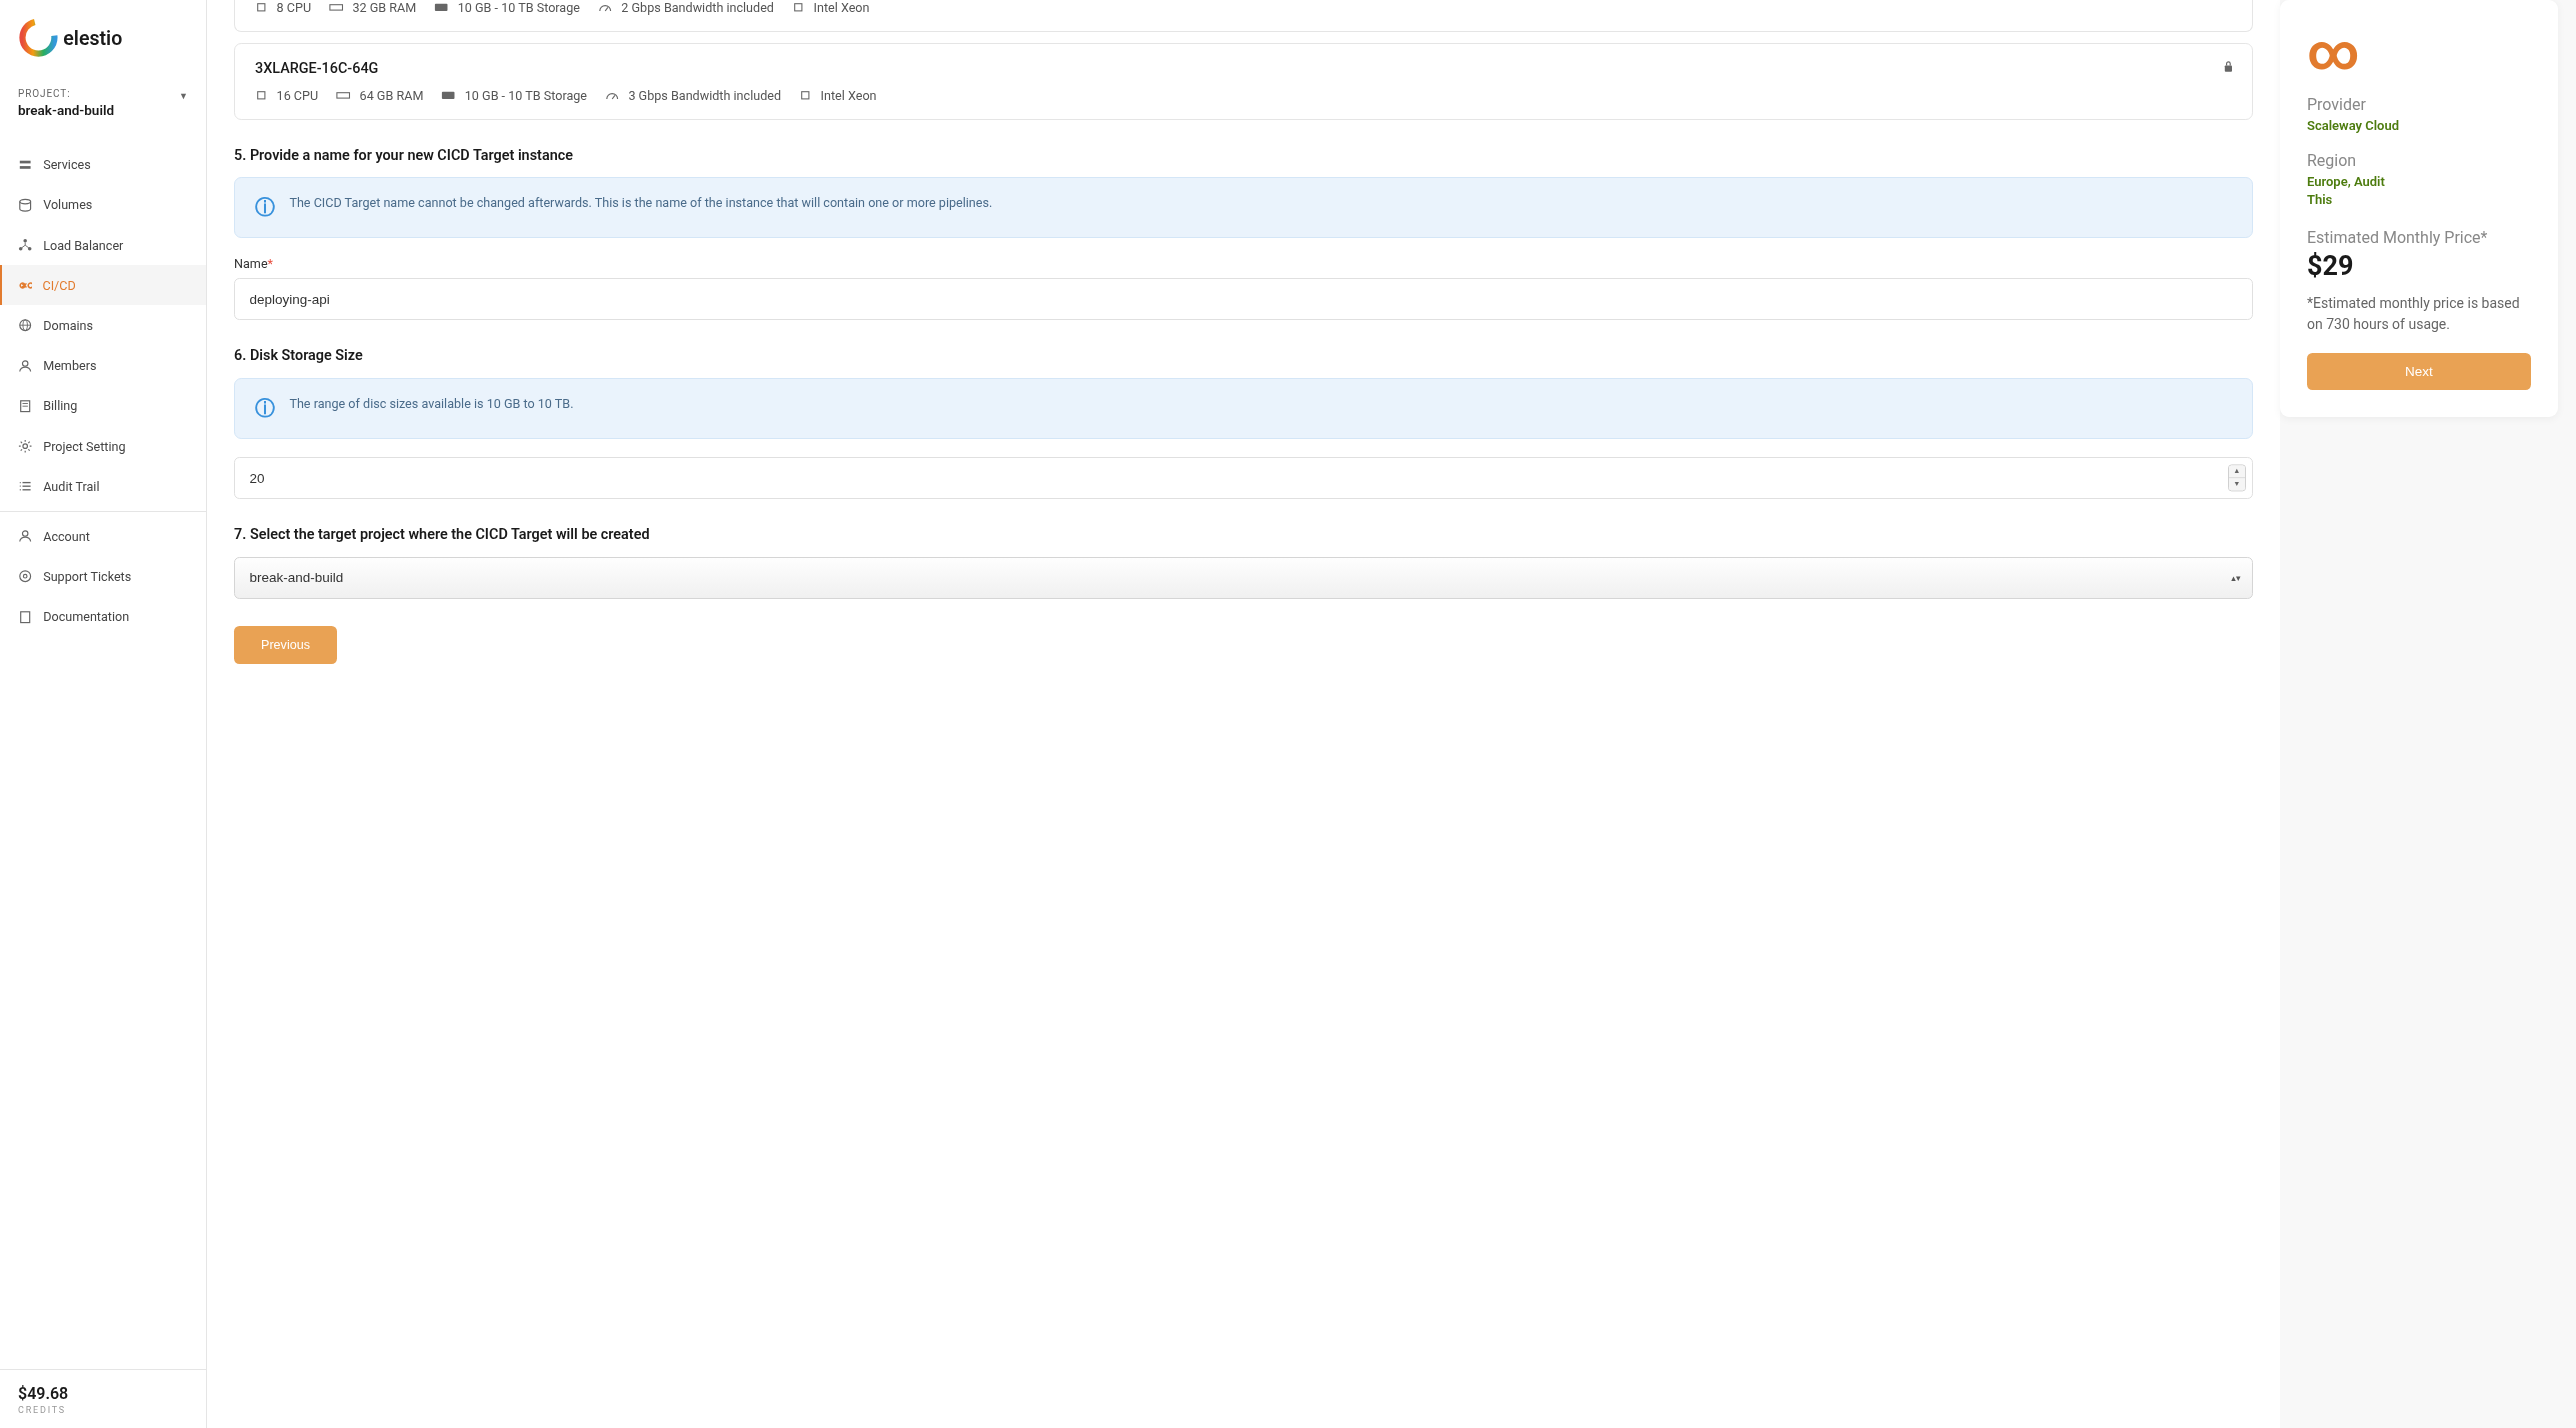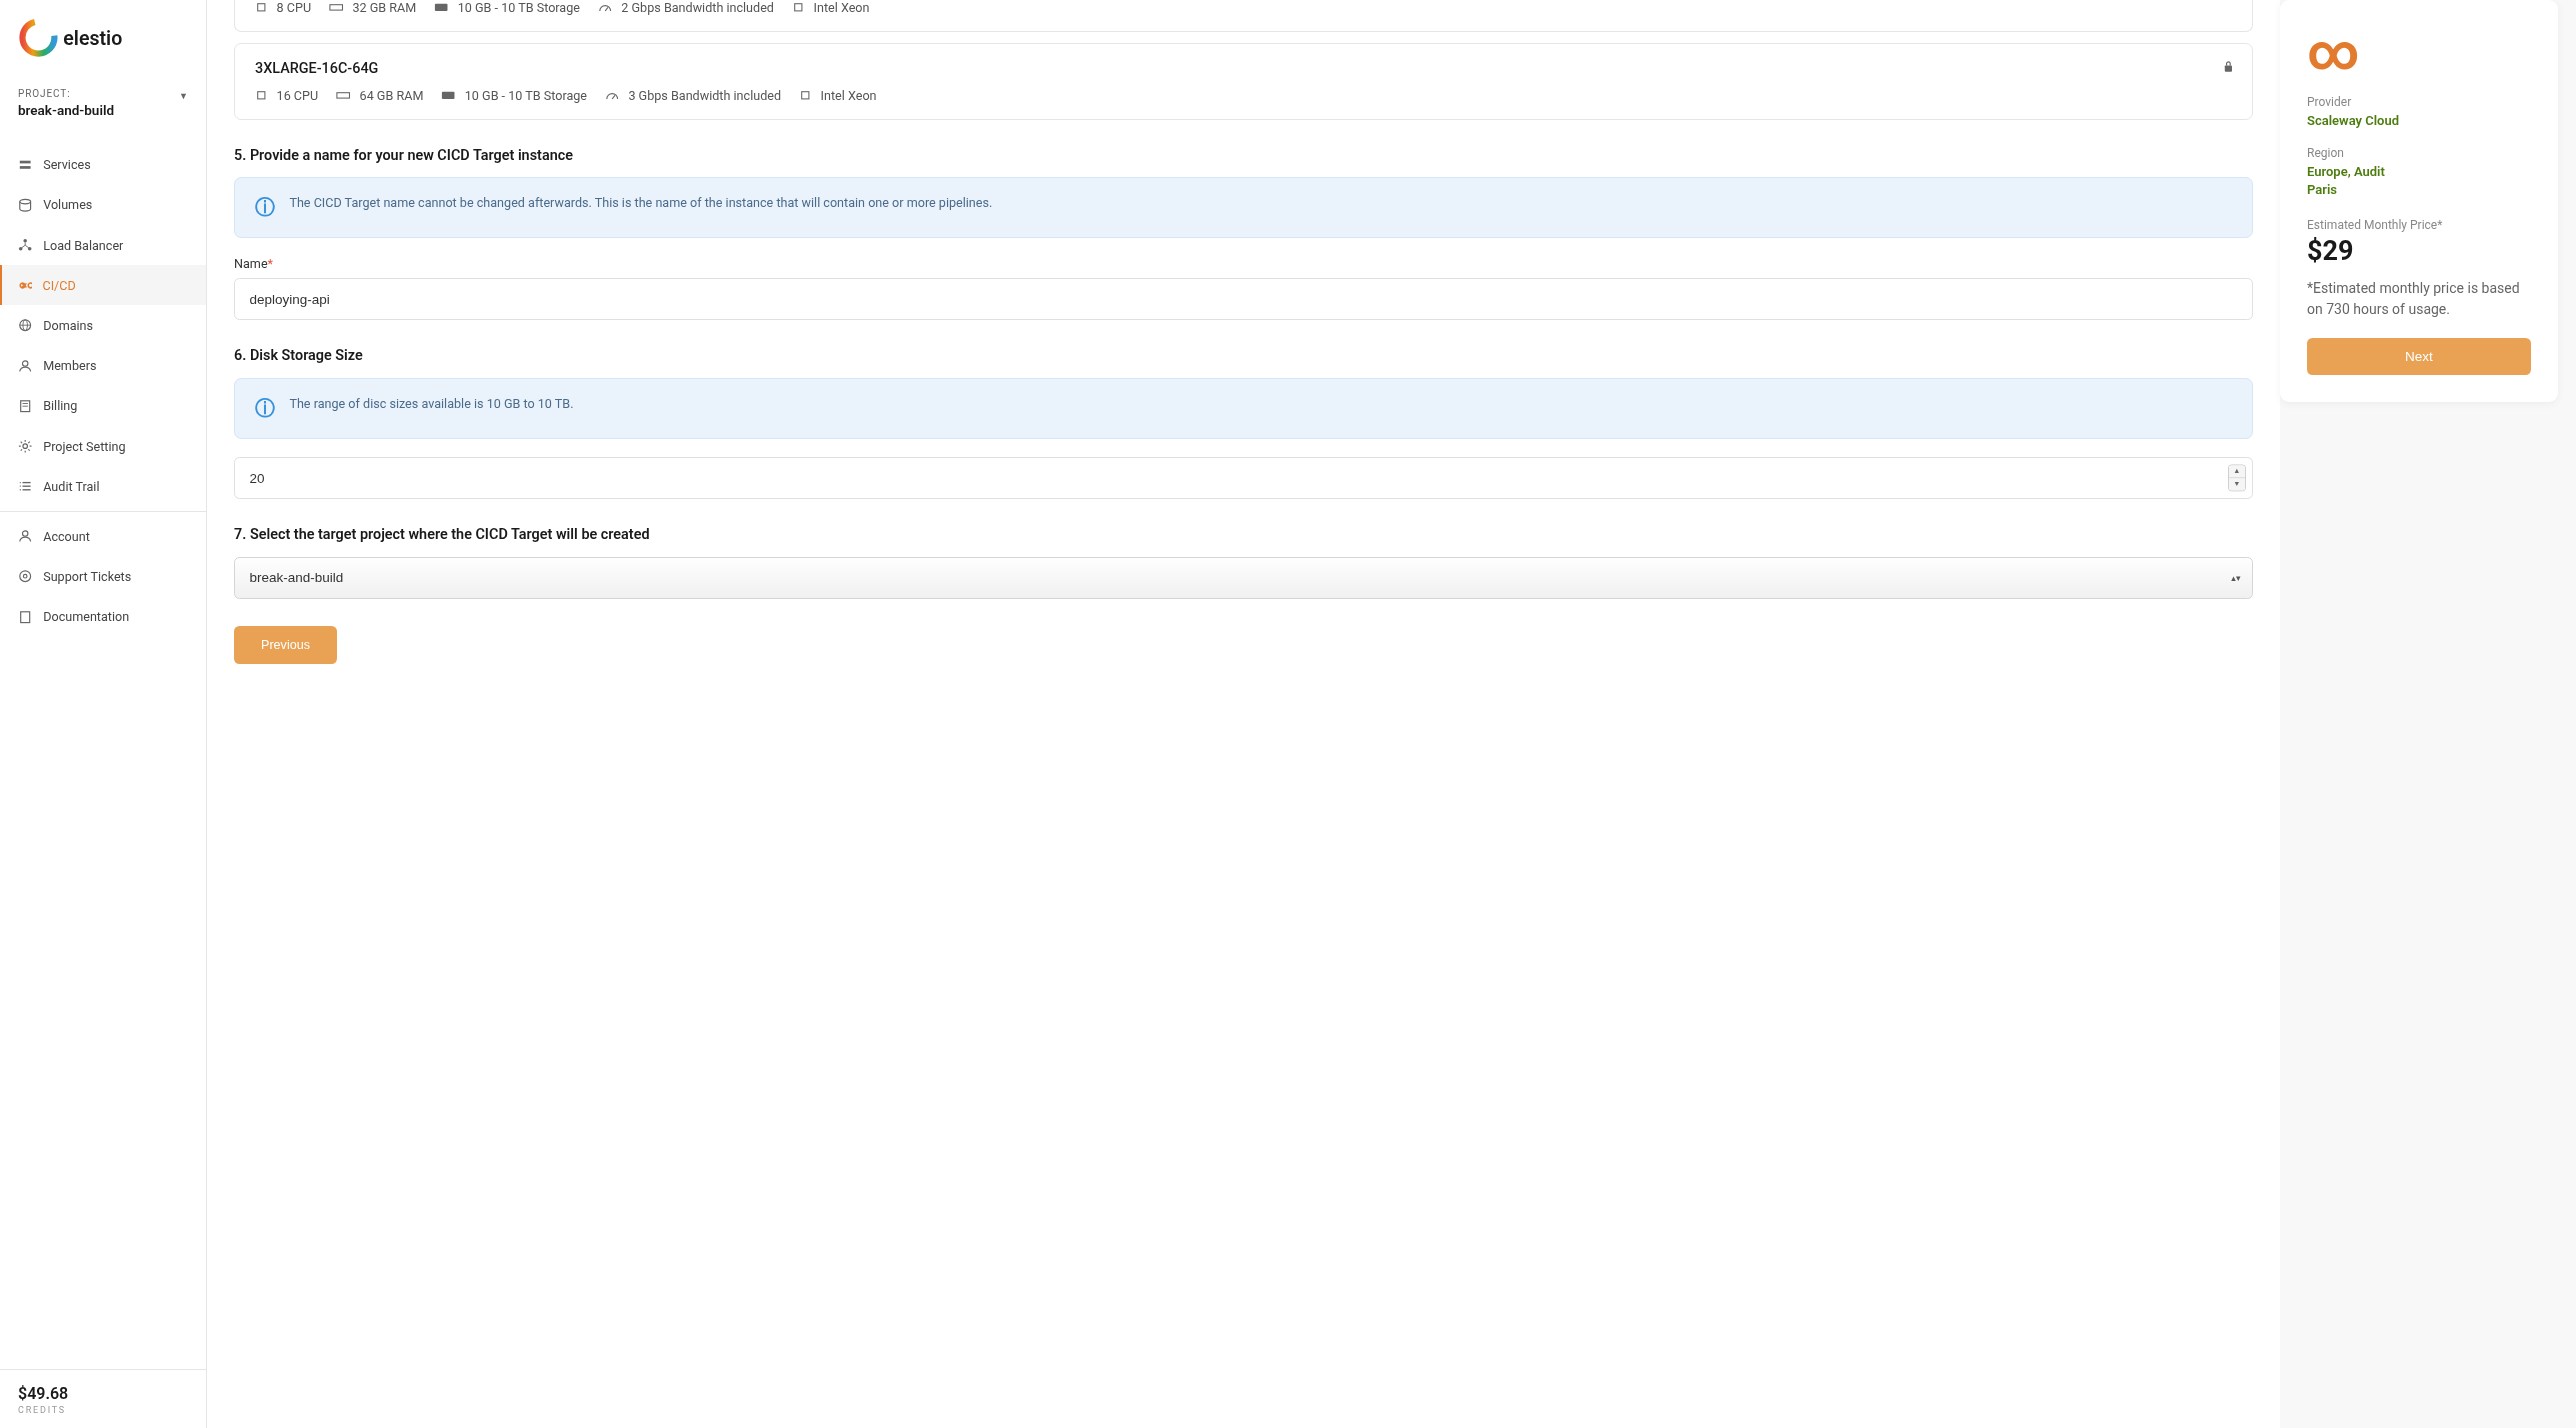--- a/index.html
+++ b/index.html
@@ -276,21 +276,21 @@
       box-shadow: 0 1.8px 9px rgba(0,0,0,0.05);
     }
     .infinity-logo {
       font-size: 50px;
       color: #e27b2e;
       font-weight: bold;
       line-height: 1;
       margin-bottom: 18px;
     }
     .summary-label {
-      font-size: 12px;
+      font-size: 16px;
       color: #888;
       margin-bottom: 3.6px;
     }
     .summary-value {
       font-size: 13px;
       font-weight: 600;
       color: #4d7c0f;
       margin-bottom: 18px;
     }
     .summary-value-multi {
@@ -605,21 +605,21 @@
 
     <aside class="right-wrapper">
       <div class="summary-panel">
         <div class="summary-card">
           <div class="infinity-logo">∞</div>
           <div class="summary-label">Provider</div>
           <div class="summary-value">Scaleway Cloud</div>
           <div class="summary-label">Region</div>
           <div class="summary-value summary-value-multi">
             <div>Europe, Audit</div>
-            <div>Paris</div>
+            <div>This</div>
           </div>
           <div class="summary-label">Estimated Monthly Price*</div>
           <div class="price">$29</div>
           <div class="price-note">*Estimated monthly price is based on 730 hours of usage.</div>
           <button class="next-btn">Next</button>
         </div>
       </div>
     </aside>
   </div>
 </div>

